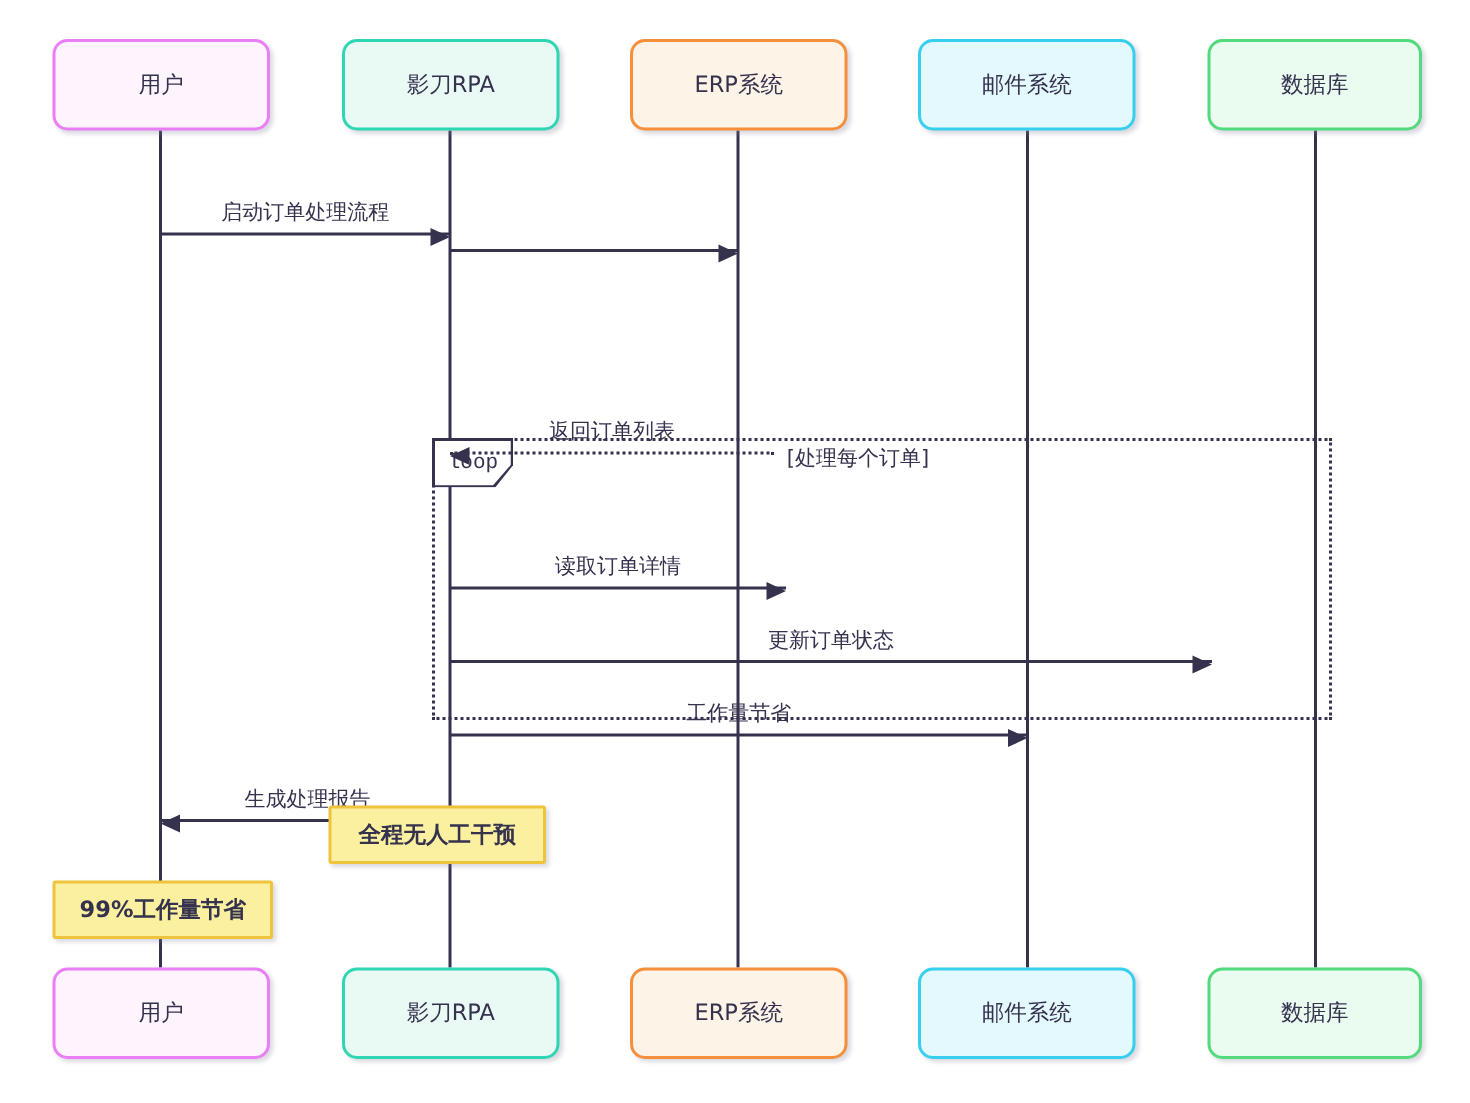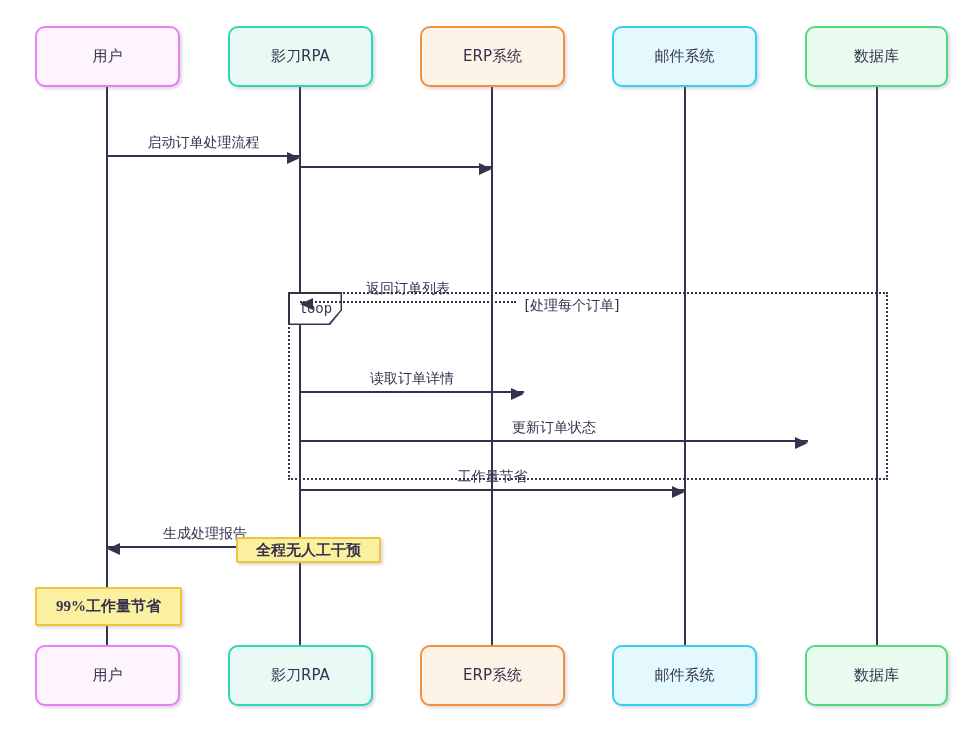--- a/index.html
+++ b/index.html
@@ -99,24 +99,24 @@
     </div>
   </div>
 
   <div class="message" style="left:107px;top:505px;width:196px">
     <div class="msg-label">生成处理报告</div>
     <div class="msg-line">
       <span class="arrow left"></span>
     </div>
   </div>
 
-  <div class="note" style="left: 236px; top: 537px; width: 145px; height: 26px; border-color: rgb(238, 196, 60); background-color: rgb(251, 240, 160);">
+  <div class="note" style="left: 219px; top: 537px; width: 145px; height: 39px; border-color: rgb(238, 196, 60); background-color: rgb(251, 240, 160);">
     <span>全程无人工干预</span>
   </div>
-  <div class="note" style="left: 35px; top: 587px; width: 147px; height: 39px; border-color: rgb(238, 196, 60); background-color: rgb(251, 240, 160); font-family: Liberation Serif, serif;">
+  <div class="note" style="left: 35px; top: 587px; width: 147px; height: 39px; border-color: rgb(238, 196, 60); background-color: rgb(251, 240, 160);">
     <span>99%工作量节省</span>
   </div>
 
   <div class="actor" style="left: 35px; top: 26px; border-color: rgb(233, 126, 245); background-color: rgb(253, 244, 254);">
     <span>用户</span>
   </div>
   <div class="actor" style="left: 228px; top: 26px; border-color: rgb(47, 214, 179); background-color: rgb(233, 250, 245);">
     <span>影刀RPA</span>
   </div>
   <div class="actor" style="left: 420px; top: 26px; border-color: rgb(246, 143, 60); background-color: rgb(253, 243, 231);">

